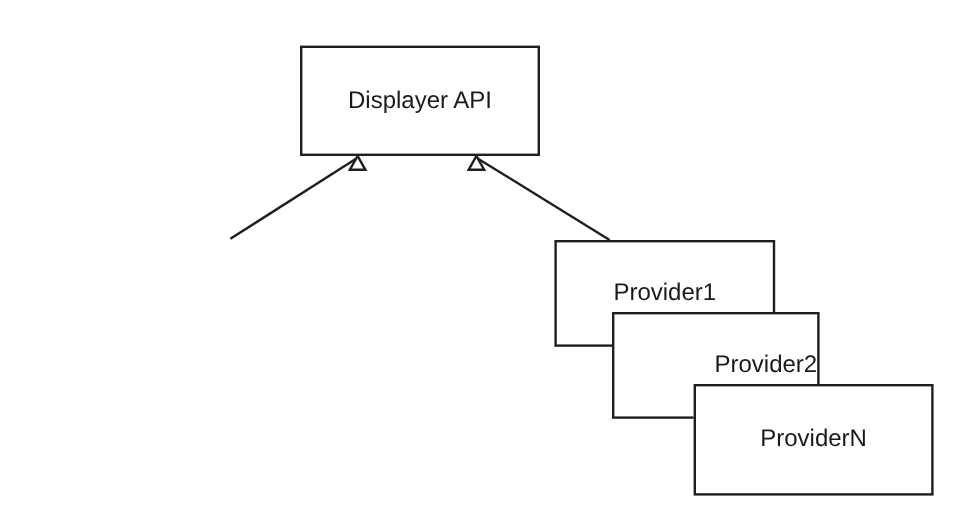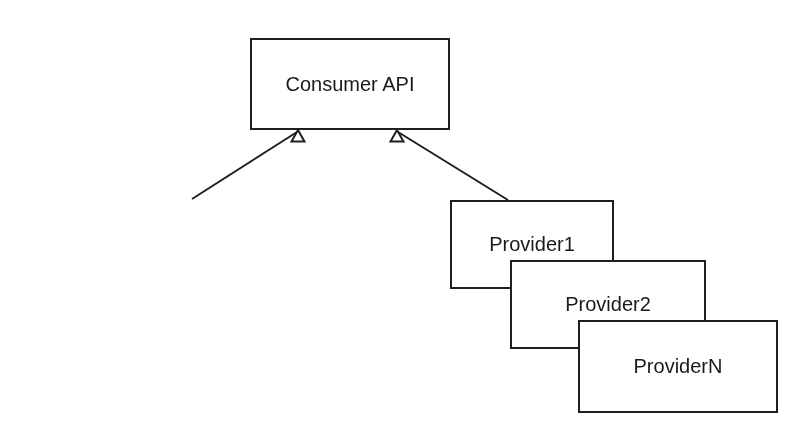--- a/index.html
+++ b/index.html
@@ -40,38 +40,38 @@
     border: 2px solid #1f1f1f;
     display: flex;
     align-items: center;
     justify-content: center;
     font-size: 20px;
     color: #1a1a1a;
     white-space: nowrap;
   }
   .node-displayer-api { left: 250px; top: 38px;  width: 200px; height: 92px; }
   .node-consumer      { left: 48px;  top: 200px; width: 203px; height: 89px; }
-  .node-provider1     { left: 450px; top: 200px; width: 164px; height: 89px; }
-  .node-provider2     { left: 510px; top: 260px; width: 196px; height: 89px; }
+  .node-provider1     { left: 462px; top: 200px; width: 184px; height: 89px; }
+  .node-provider2     { left: 510px; top: 260px; width: 173px; height: 89px; justify-content: flex-end; }
   .node-providern     { left: 578px; top: 320px; width: 200px; height: 93px; }
 </style>
 </head>
 <body>
 
 <div class="canvas">
 
   <svg class="connectors" width="806" height="430" viewBox="0 0 806 430" xmlns="http://www.w3.org/2000/svg">
     <line x1="192" y1="199" x2="297" y2="132"></line>
     <line x1="508" y1="200" x2="398" y2="132"></line>
     <polygon points="298,130 291.5,141.5 304.5,141.5"></polygon>
     <polygon points="397,130 390.5,141.5 403.5,141.5"></polygon>
   </svg>
 
   <div class="node node-displayer-api">
-    <span>Consumer API</span>
+    <span>Displayer API</span>
   </div>
 
 
   <div class="node node-provider1">
     <span>Provider1</span>
   </div>
 
   <div class="node node-provider2">
     <span>Provider2</span>
   </div>

